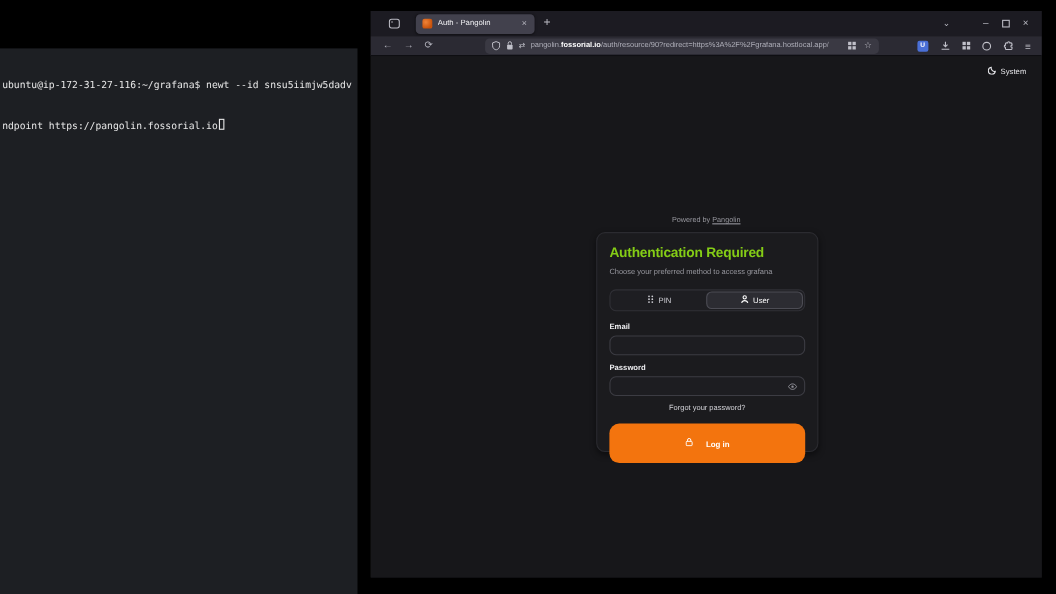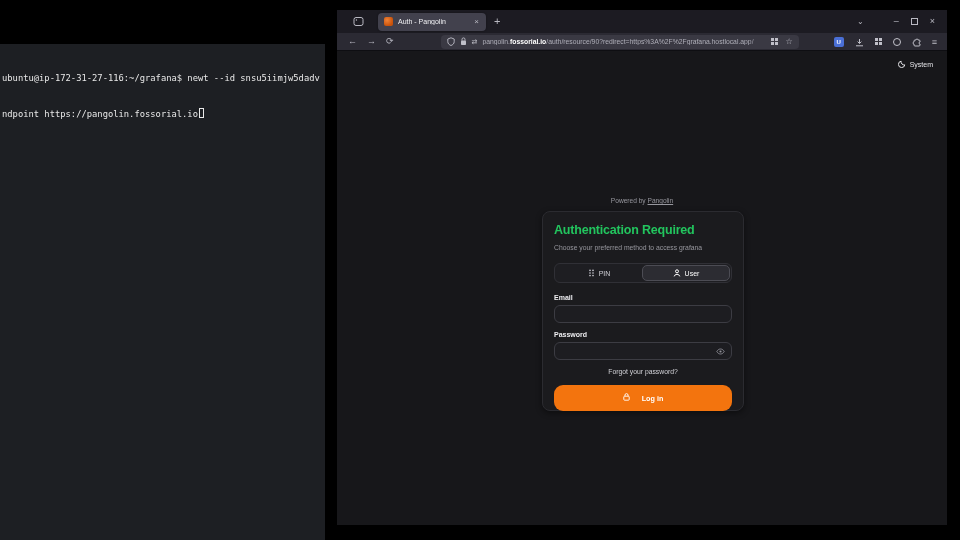--- a/index.html
+++ b/index.html
@@ -47,35 +47,35 @@
   .menu-glyph { font-size:9px; }
 
   .content { position:absolute; left:0; top:41px; width:610px; height:474px; background:#17171a; }
 
   .theme-toggle { position:absolute; top:9px; right:14px; display:flex; align-items:center; gap:4px; color:#e4e4e8; font-size:7px; }
 
   .powered { position:absolute; top:146px; left:0; width:100%; text-align:center; font-size:6.6px; color:#97979e; }
   .powered a { color:#97979e; text-decoration:underline; }
 
   .card { position:absolute; left:205px; top:160px; width:202px; height:200px; background:#1b1b1e; border:1px solid #2b2b30; border-radius:8px; padding:10px 11px; box-shadow:0 2px 6px rgba(0,0,0,.45); }
-  .card-title { font-size:12.5px; font-weight:bold; color:#22c55e; letter-spacing:-.2px; line-height:16px; margin-bottom:5px; }
+  .card-title { font-size:12.5px; font-weight:bold; color:#84cc16; letter-spacing:-.2px; line-height:16px; margin-bottom:5px; }
   .card-sub { font-size:6.8px; color:#97979e; line-height:9px; margin-bottom:11px; }
 
   .seg-tabs { display:flex; height:20px; background:#1e1e22; border:1px solid #303036; border-radius:6px; padding:1px; margin-bottom:11px; }
   .seg { flex:1; display:flex; align-items:center; justify-content:center; gap:4px; font-size:7px; color:#cfcfd5; border-radius:5px; }
   .seg.active { background:#2c2c32; border:1px solid #4c4c54; color:#ffffff; }
 
   .fld-label { font-size:7px; font-weight:bold; color:#ededf0; margin-bottom:4px; }
   .fld { position:relative; height:18px; border:1px solid #3c3c43; border-radius:6px; background:#1d1d21; margin-bottom:8px; }
   .fld input { position:absolute; inset:0; background:transparent; border:none; outline:none; color:#e8e8ea; font-size:7px; padding:0 6px; width:100%; font-family:"Liberation Sans", sans-serif; }
   .eye-btn { position:absolute; right:6px; top:4px; color:#8f8f97; display:flex; }
 
   .forgot { text-align:center; font-size:6.8px; color:#d2d2d7; margin:6px 0 10px; }
 
-  .login-btn { width:100%; height:26px; border:none; border-radius:9px; background:#f3740e; color:#ffffff; font-size:7.2px; font-weight:bold; display:flex; align-items:center; justify-content:center; gap:12px; font-family:"Liberation Sans", sans-serif; }
+  .login-btn { width:100%; height:36px; border:none; border-radius:9px; background:#f3740e; color:#ffffff; font-size:7.2px; font-weight:bold; display:flex; align-items:center; justify-content:center; gap:12px; font-family:"Liberation Sans", sans-serif; }
 </style>
 </head>
 <body>
 
 <div id="canvas">
 
   <div class="terminal">
     <div class="term-text">
       <span class="term-line">ubuntu@ip-172-31-27-116:~/grafana$ newt --id snsu5iimjw5dadv</span>
       <span class="term-line"><span>ndpoint https://pangolin.fossorial.io</span><span class="term-cursor"></span></span>

